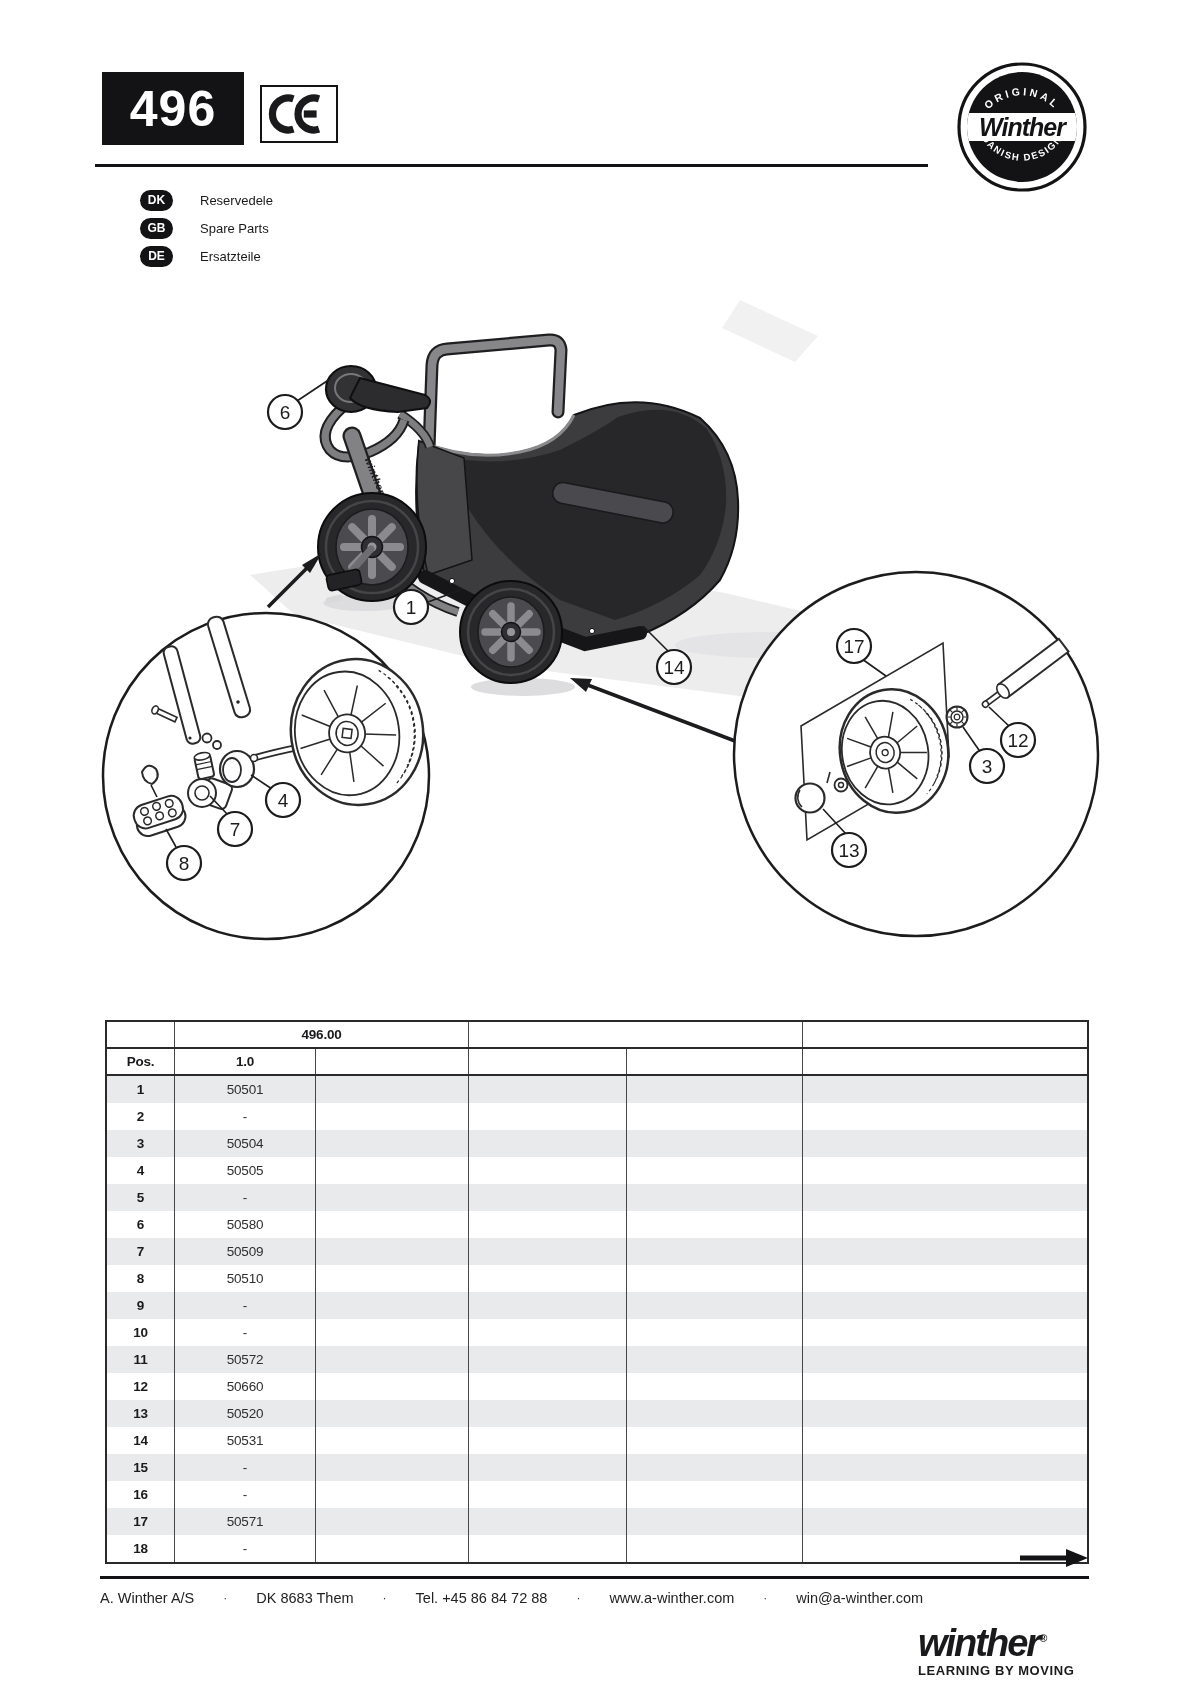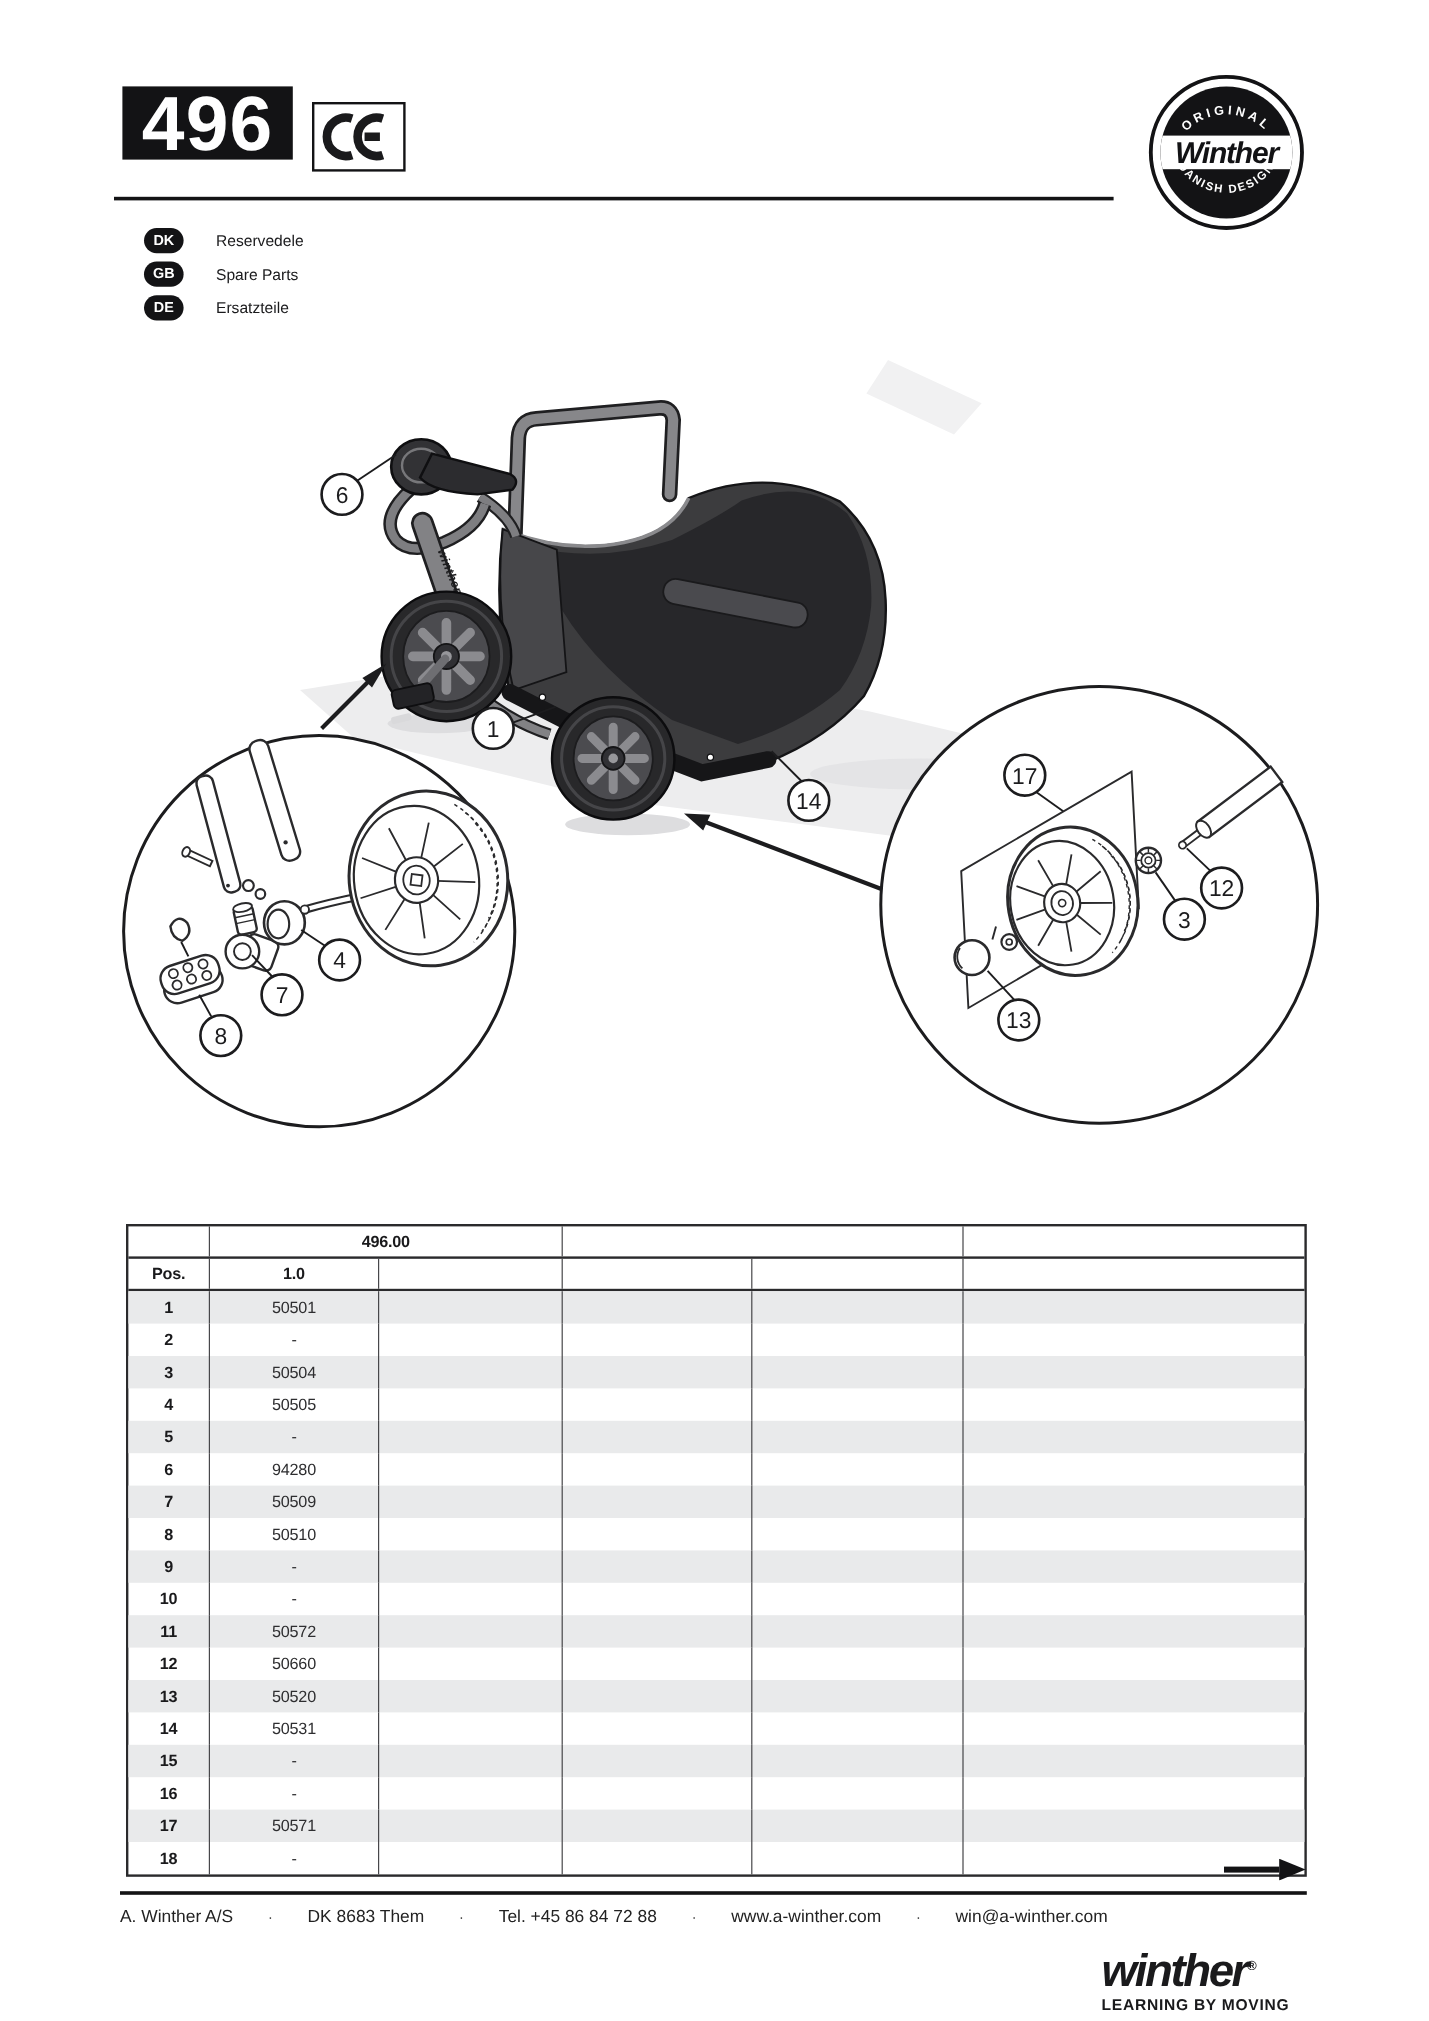--- a/index.html
+++ b/index.html
@@ -1,33 +1,33 @@
 <!DOCTYPE html>
 <html><head>
 <meta charset="utf-8">
 <style>
   html,body{margin:0;padding:0;}
   body{width:1191px;height:1684px;position:relative;background:#fff;
        font-family:"Liberation Sans",sans-serif;color:#1a1a1c;overflow:hidden;}
   .abs{position:absolute;}
 
   
-  .num-box{left:102px;top:72px;width:142px;height:61px;background:#131315;color:#fff;
+  .num-box{left:102px;top:72px;width:142px;height:73px;background:#131315;color:#fff;
            display:flex;align-items:center;justify-content:center;
-           font-size:64px;font-weight:bold;letter-spacing:1px;}
+           font-size:50px;font-weight:bold;letter-spacing:1px;}
   .ce-box{left:260px;top:85px;width:78px;height:58px;border:2.5px solid #131315;
           display:flex;align-items:center;justify-content:center;box-sizing:border-box;}
   .top-rule{left:95px;top:164px;width:833px;height:2.5px;background:#131315;}
   .badge{left:952px;top:57px;width:140px;height:140px;}
 
   
   .langs{left:120px;top:186px;}
   .lang-row{display:flex;align-items:center;height:28px;}
   .lang-oval{width:33px;height:21px;background:#131315;border-radius:11px;color:#fff;
-             font-size:12px;font-weight:bold;display:flex;align-items:center;justify-content:center;}
+             font-size:12px;font-weight:bold;display:flex;align-items:center;justify-content:center;margin-left:20px;}
   .lang-label{margin-left:27px;font-size:13px;}
 
   
   .diagram{left:0;top:240px;width:1191px;height:710px;}
   .co{fill:#fff;stroke:#1c1c1e;stroke-width:2.2;}
   .cot{font-size:19px;fill:#1c1c1e;text-anchor:middle;font-family:"Liberation Sans",sans-serif;}
   .ld{stroke:#1c1c1e;stroke-width:1.6;fill:none;}
   .ln{stroke:#2a2a2c;fill:#fff;}
 
   
@@ -408,21 +408,21 @@
   <div class="trow d6 drow">
     <div class="tcell pos">5</div>
     <div class="tcell part">-</div>
     <div class="tcell"></div>
       <div class="tcell"></div>
     <div class="tcell"></div>
       <div class="tcell"></div>
   </div>
   <div class="trow d6 drow">
     <div class="tcell pos">6</div>
-    <div class="tcell part">94280</div>
+    <div class="tcell part">50580</div>
     <div class="tcell"></div>
       <div class="tcell"></div>
     <div class="tcell"></div>
       <div class="tcell"></div>
   </div>
   <div class="trow d6 drow">
     <div class="tcell pos">7</div>
     <div class="tcell part">50509</div>
     <div class="tcell"></div>
       <div class="tcell"></div>

